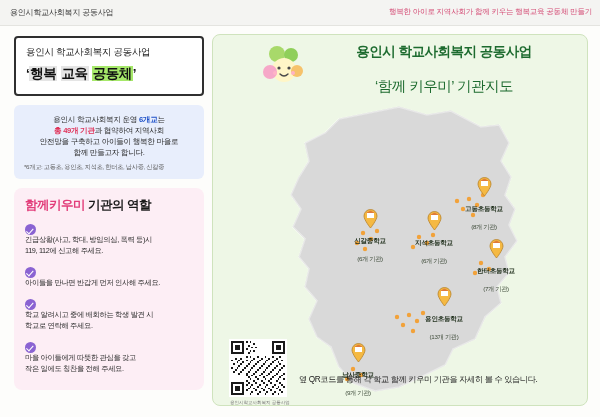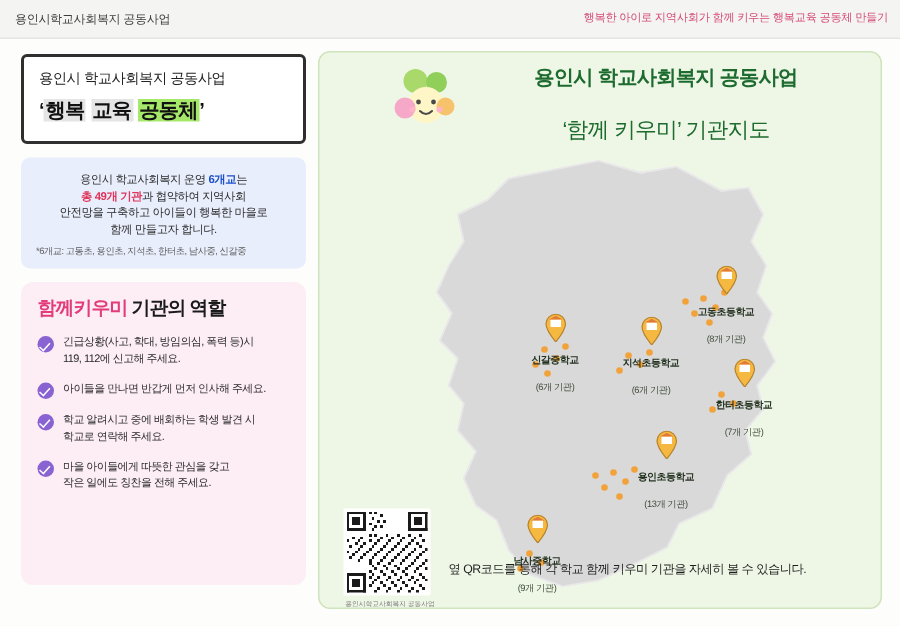--- a/index.html
+++ b/index.html
@@ -68,24 +68,24 @@
     letter-spacing: -0.3px;
   }
 
   .role-box {
     margin-top: 9px;
     background: #fdeef5;
     border-radius: 8px;
     padding: 9px 10px 10px 11px;
     height: 202px;
   }
-  .role-title { font-size: 12.5px; font-weight: bold; letter-spacing: -0.5px; color: #1a1a1a; font-family: Liberation Serif, serif; }
+  .role-title { font-size: 12.5px; font-weight: bold; letter-spacing: -0.5px; color: #1a1a1a; }
   .role-title .pink { color: #e23d7a; }
   .role-list { margin-top: 9px; }
-  .role-item { display: flex; align-items: flex-start; margin-bottom: 9px; }
+  .role-item { display: flex; align-items: flex-start; margin-bottom: 9px; flex-direction: column; }
   .check {
     flex: 0 0 auto;
     width: 11px; height: 11px; border-radius: 50%;
     background: #8a63d2; margin-right: 6px; margin-top: 1px;
     position: relative;
   }
   .check::after {
     content: ""; position: absolute; left: 3px; top: 2.5px;
     width: 3px; height: 5.5px;
     border: solid #fff; border-width: 0 1.4px 1.4px 0;

